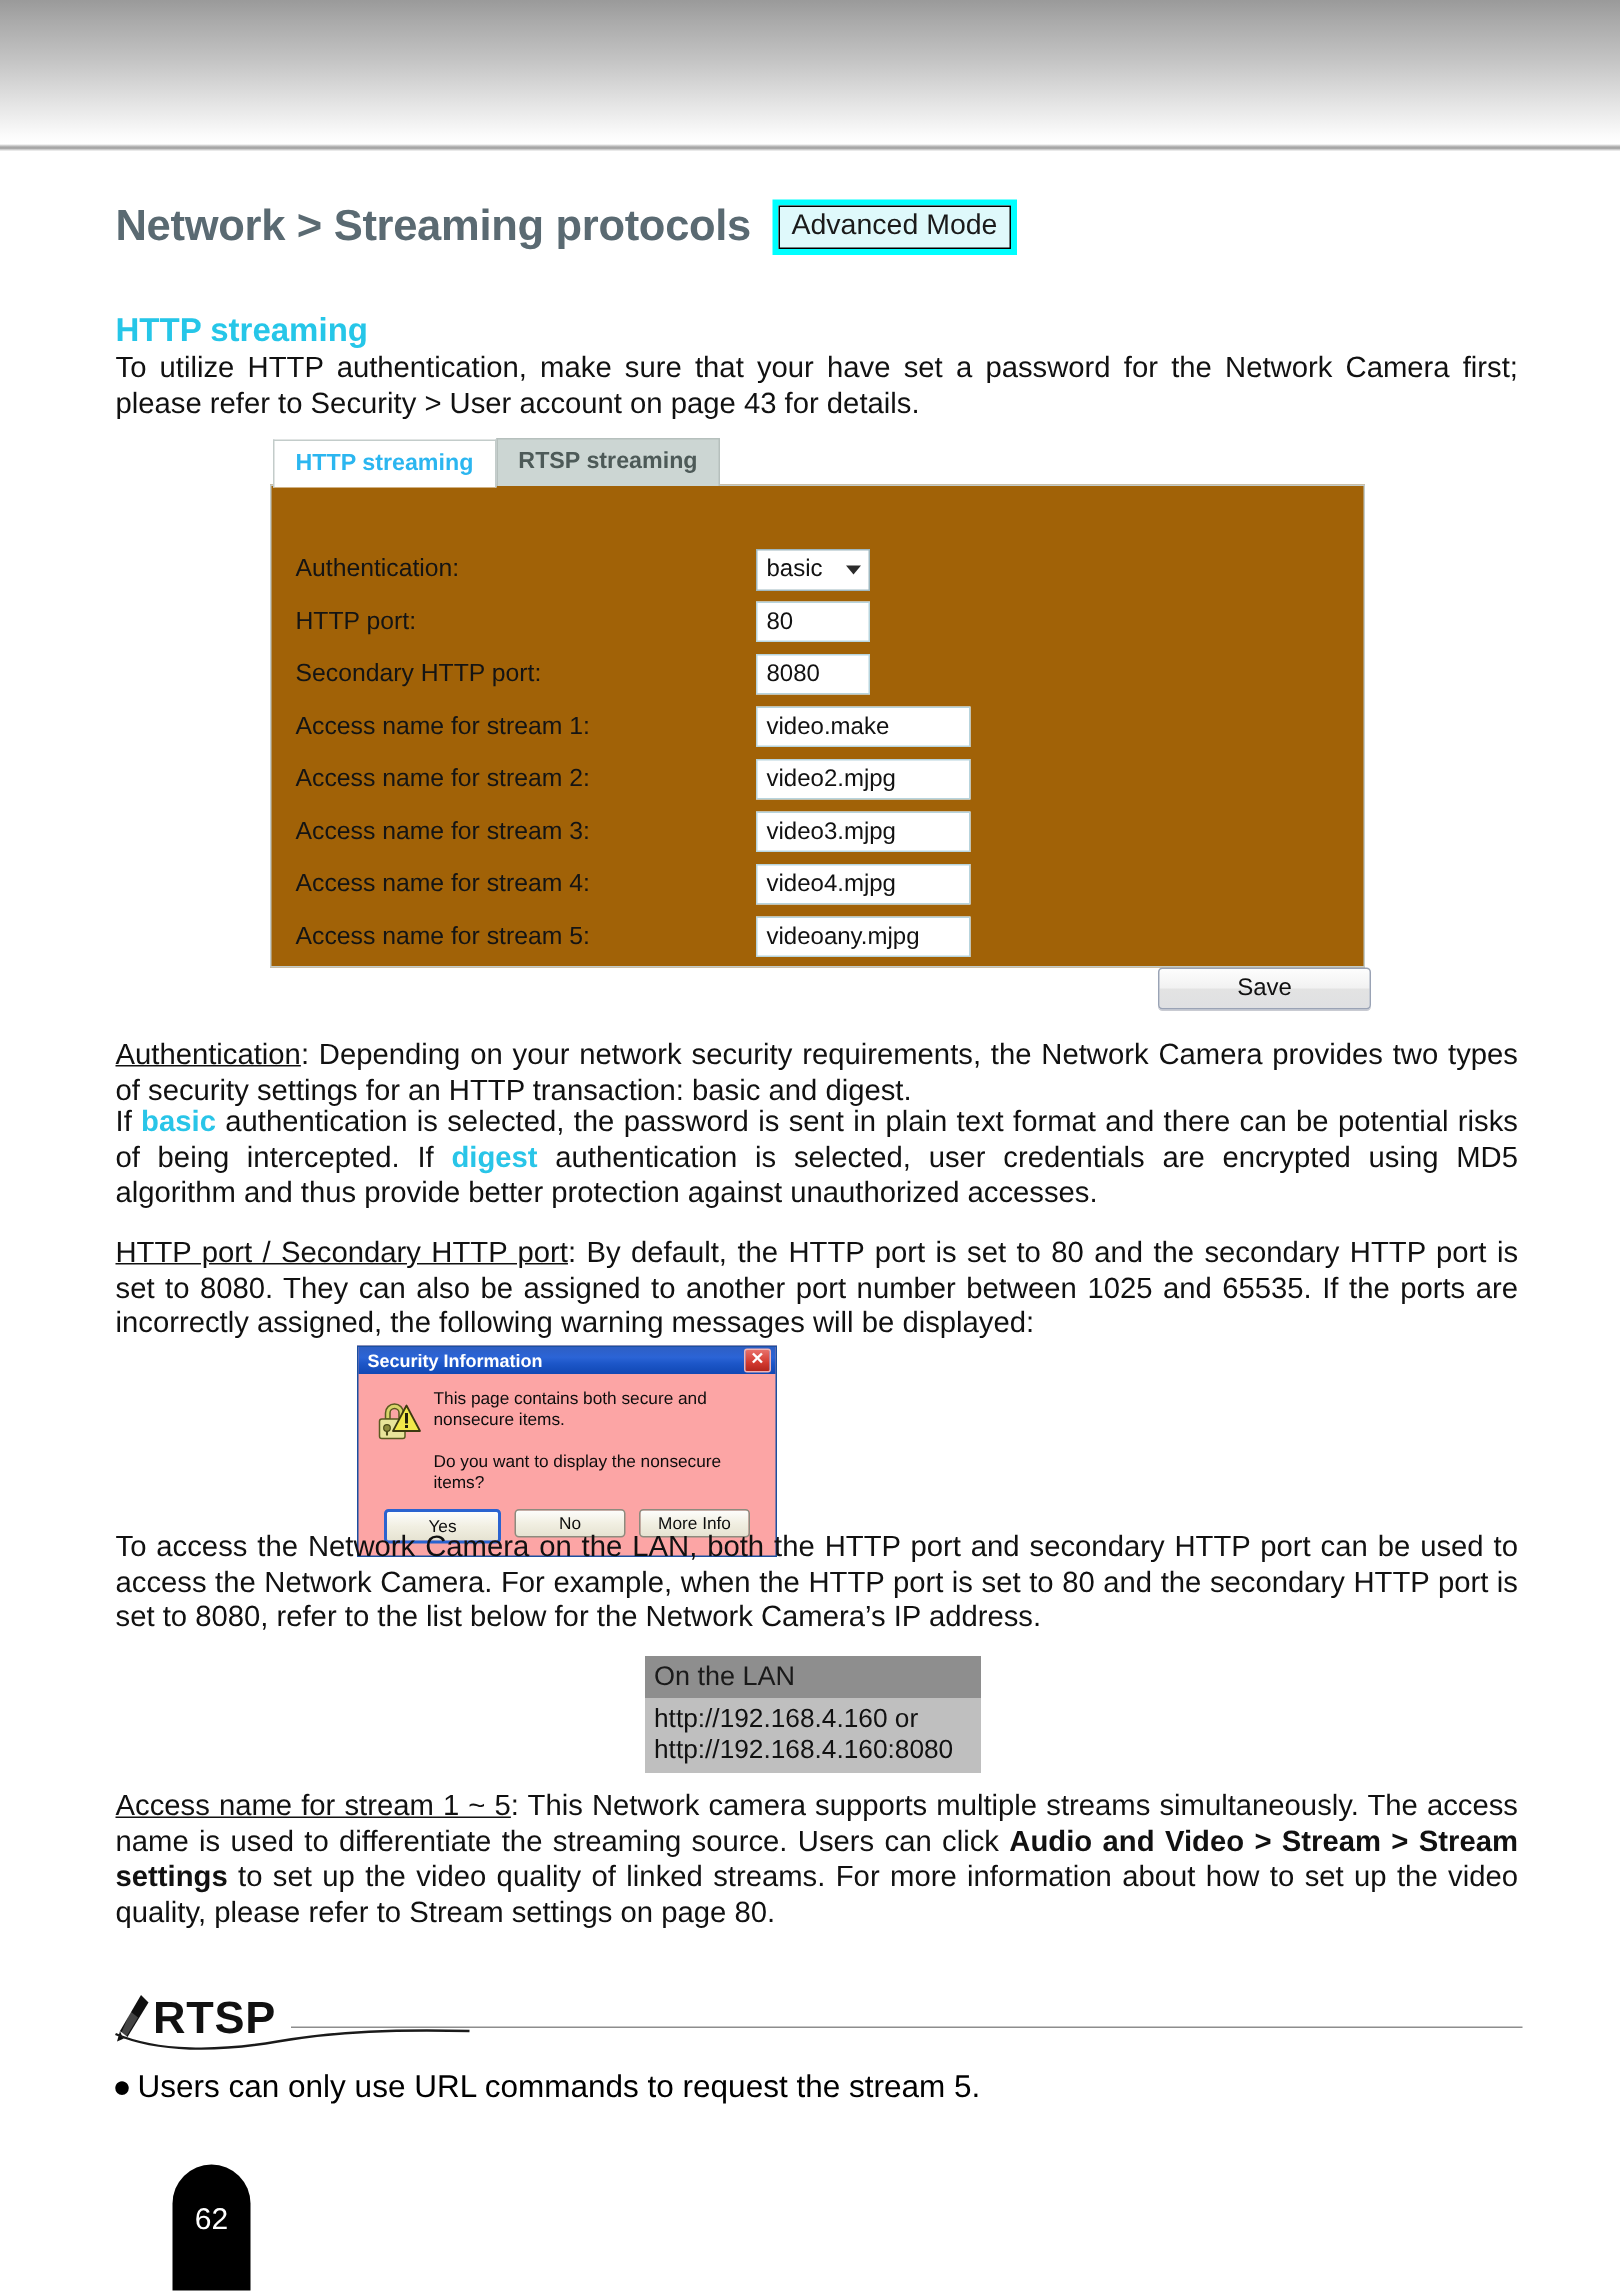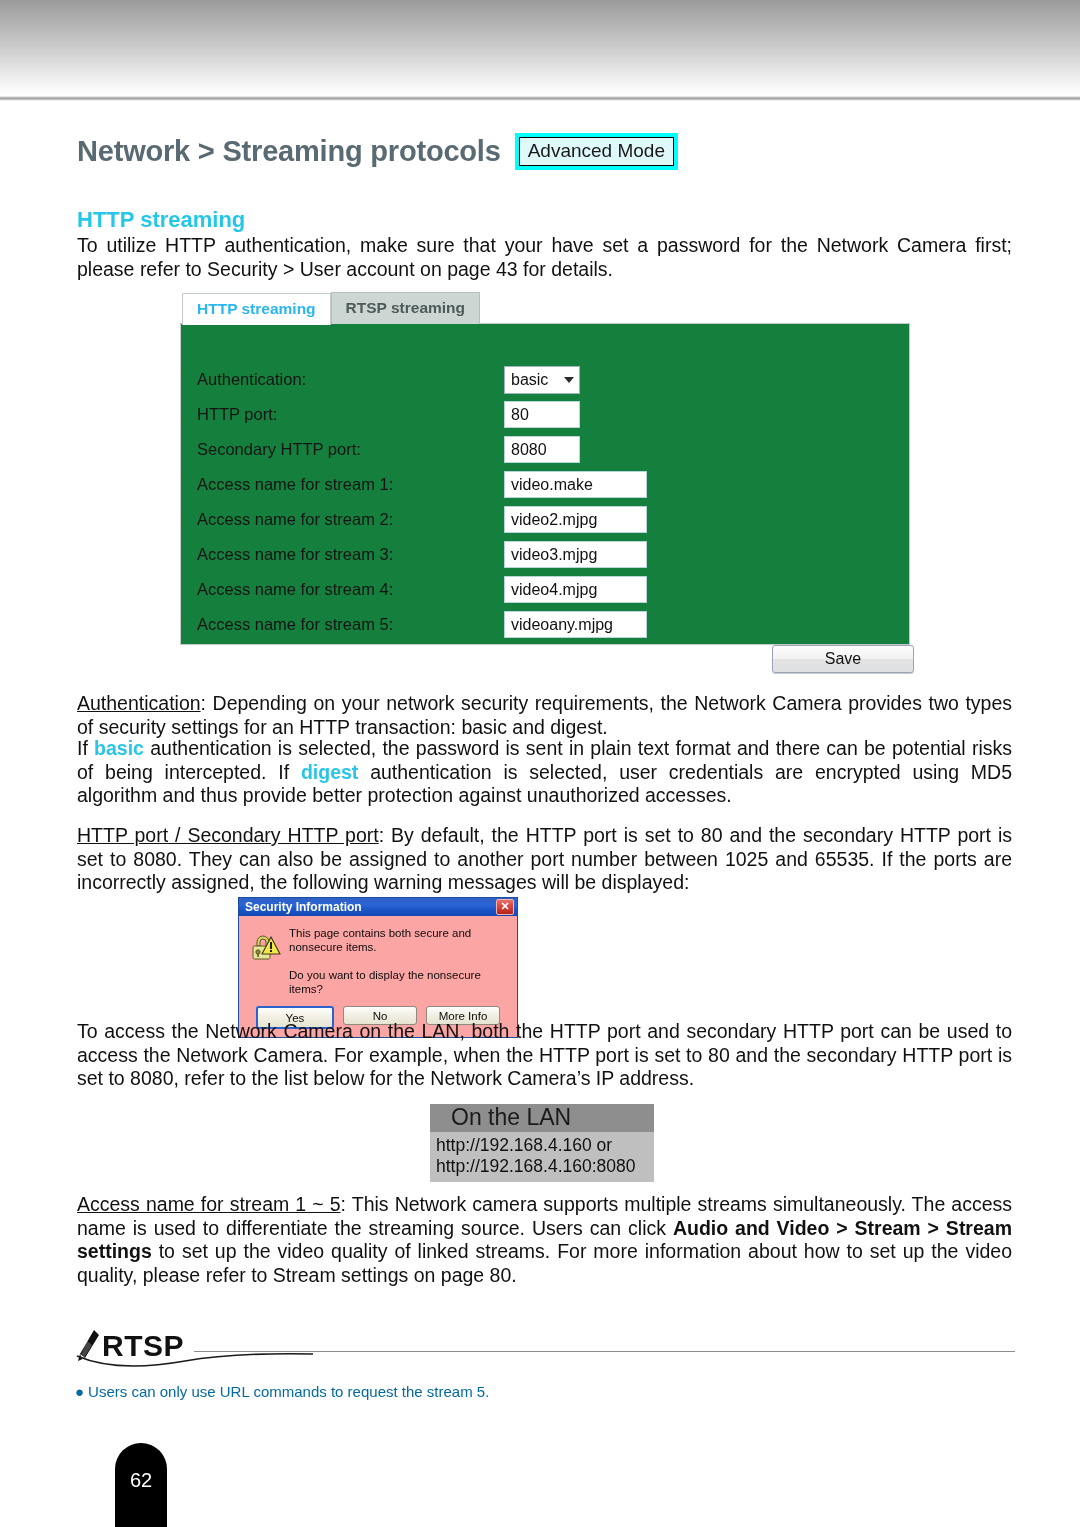--- a/index.html
+++ b/index.html
@@ -133,21 +133,21 @@
   }
   .tab.inactive {
     background: #ccd6d3;
     color: #4d5a58;
     border-color: #b6c0bd;
   }
   .panel {
     width: 730px;
     height: 322px;
     border: 1px solid #c3ccca;
-    background: #15803d;
+    background: #a16207;
     box-sizing: border-box;
     position: relative;
     margin-top: -1px;
   }
   .form-rows {
     position: absolute;
     left: 16px;
     top: 38px;
     width: 700px;
   }
@@ -294,22 +294,22 @@
   
   .lan-table {
     position: absolute;
     left: 430px;
     top: 1104px;
     width: 224px;
   }
   .lan-head {
     background: #8e8e8e;
     color: #1a1a1a;
-    font-size: 23px;
-    padding: 3px 6px 4px 21px;
+    font-size: 18px;
+    padding: 3px 6px 4px 6px;
     line-height: 21px;
   }
   .lan-body {
     background: #bfbfbf;
     color: #111111;
     font-size: 17.5px;
     line-height: 21px;
     padding: 3px 6px 5px 6px;
   }
 
@@ -347,23 +347,23 @@
   }
   .note-swoosh {
     position: absolute;
     left: 0;
     top: 34px;
     width: 240px;
     height: 16px;
   }
   .note-item {
     margin-top: 18px;
-    font-size: 15px;
+    font-size: 21px;
     line-height: 24px;
-    color: #0369a1;
+    color: #000000;
   }
   .note-bullet { margin-right: 4px; }
 
   
   .page-tab {
     position: absolute;
     left: 115px;
     top: 1443px;
     width: 52px;
     height: 84px;

